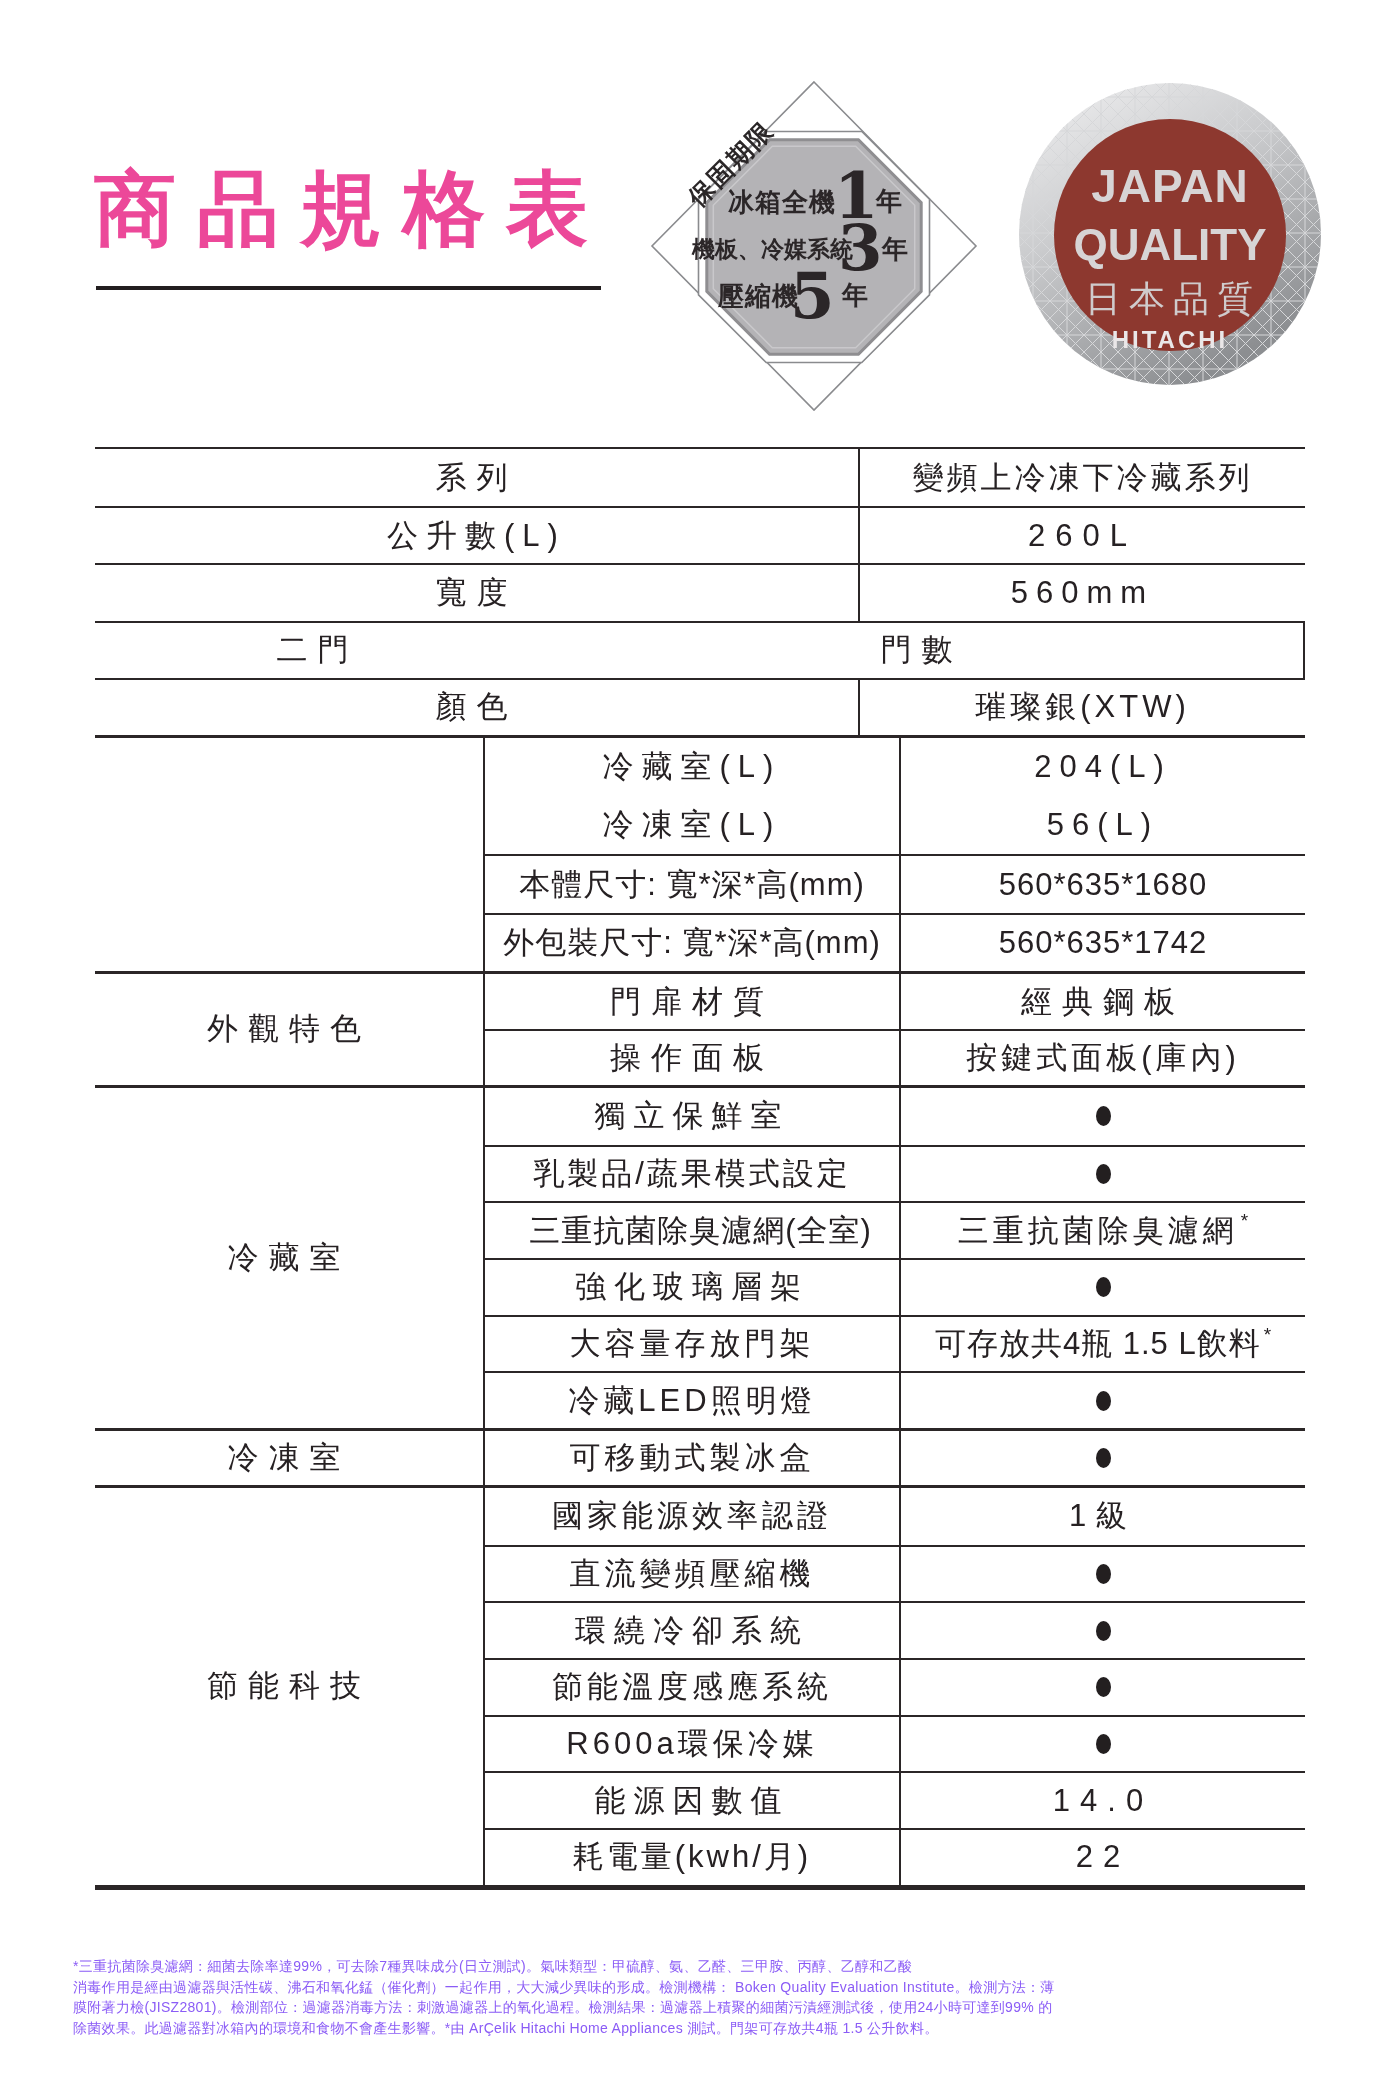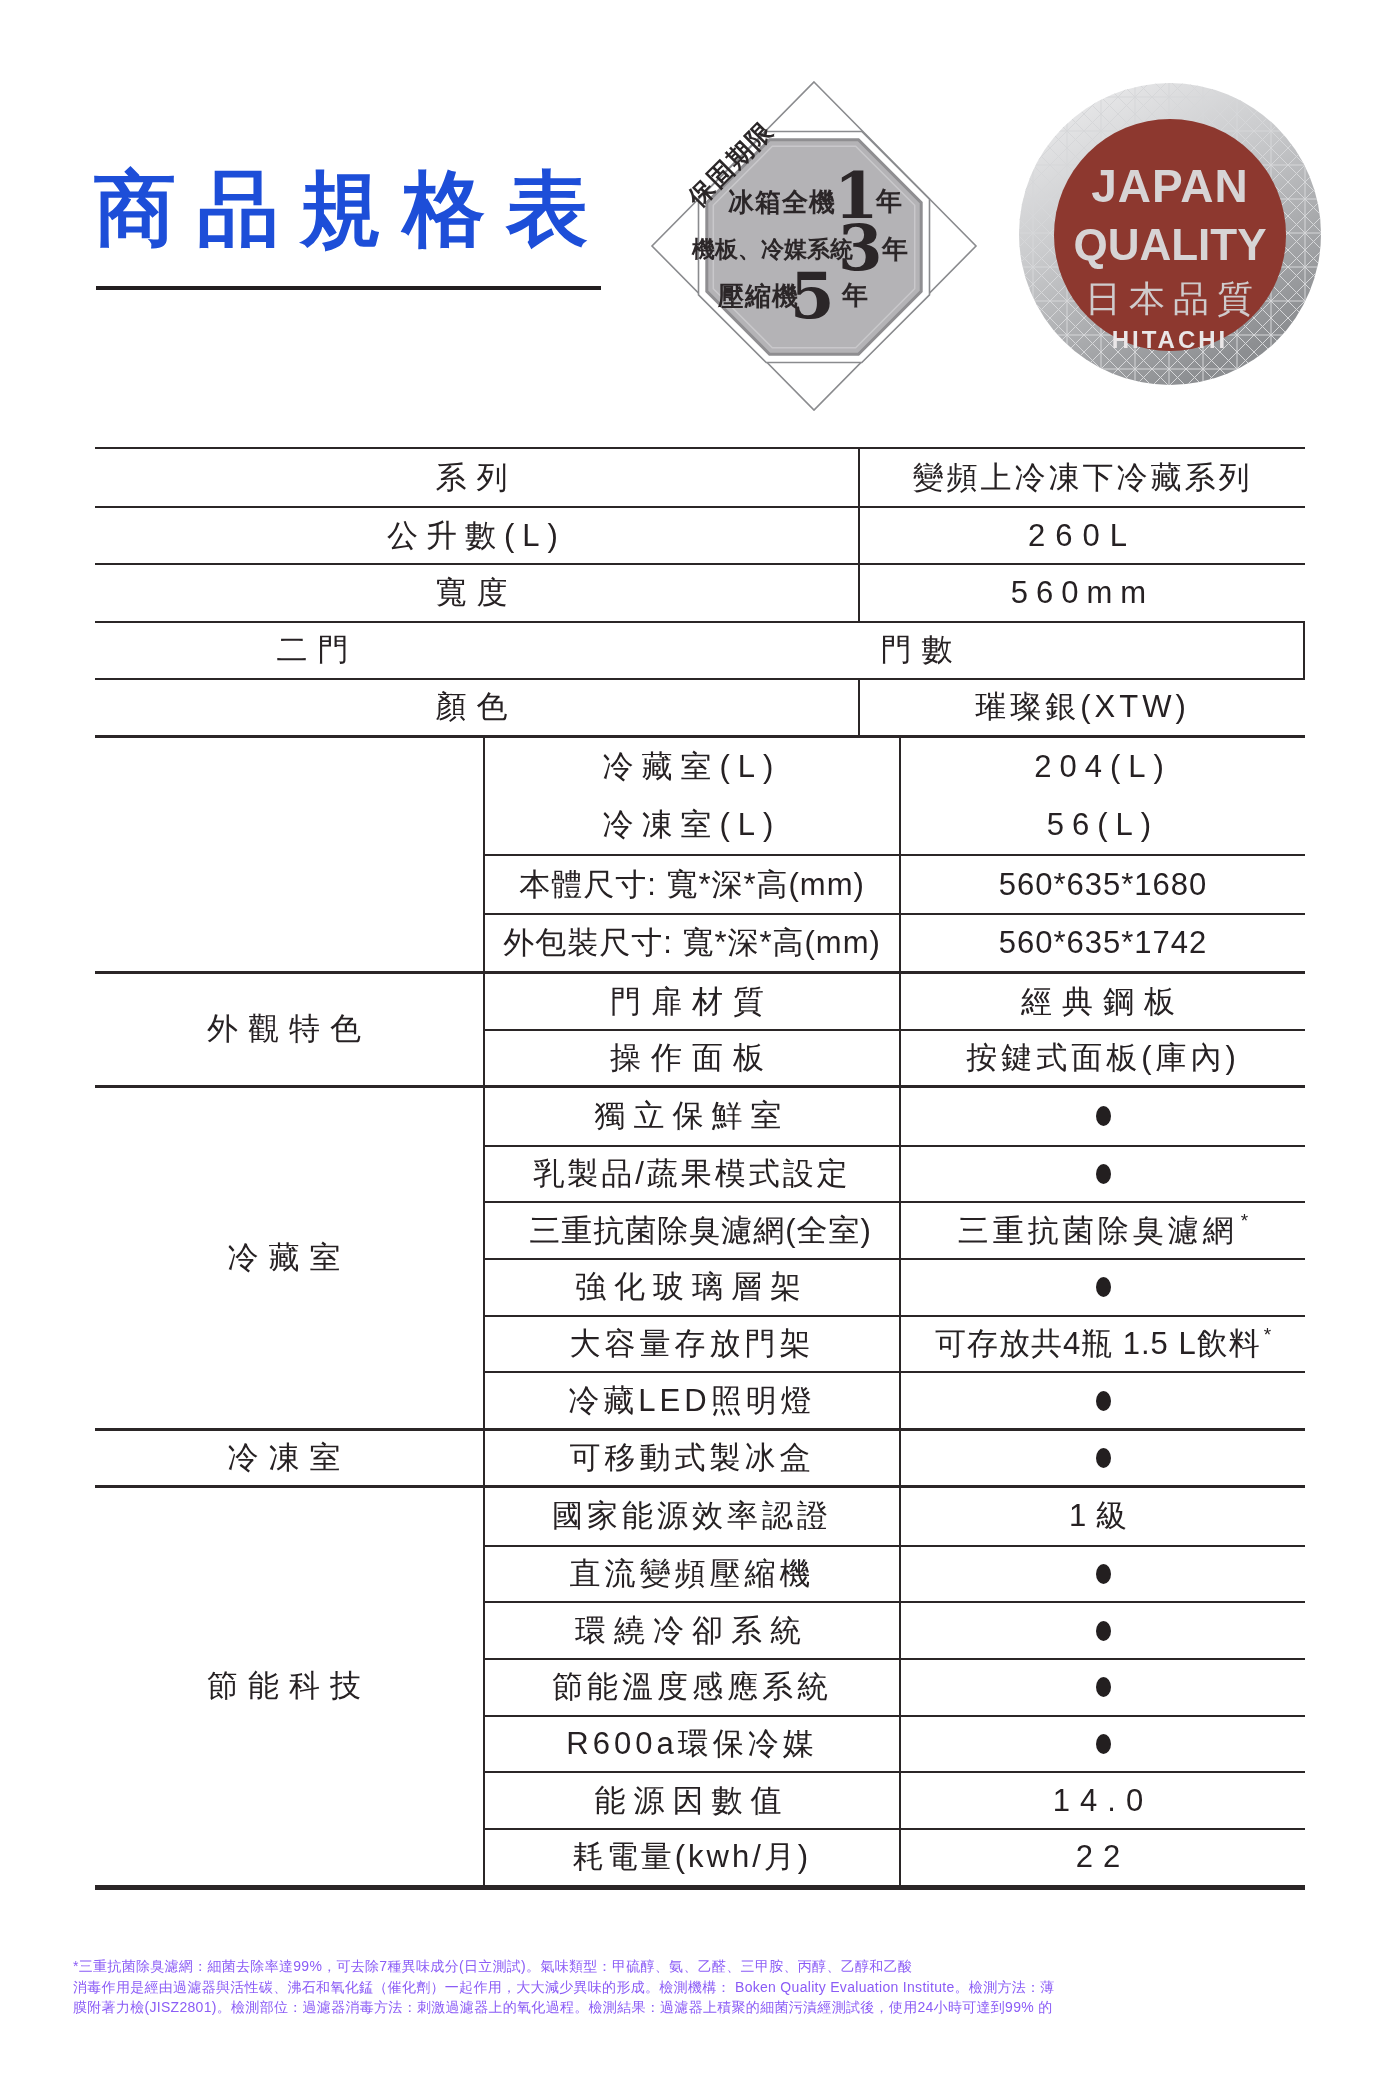--- a/index.html
+++ b/index.html
@@ -7,21 +7,21 @@
   body {
     position:relative; overflow:hidden; background:#ffffff;
     font-family:"Liberation Sans","DejaVu Sans",sans-serif;
     color:#262123;
   }
   .abs { position:absolute; }
 
   
   .title {
     left:94px; top:168px; font-size:82px; font-weight:800;
-    letter-spacing:21px; color:#1d4ed8; white-space:nowrap; line-height:1;
+    letter-spacing:21px; color:#ec4899; white-space:nowrap; line-height:1;
   }
   .title-underline { left:96px; top:286px; width:505px; height:4px; background:#221e1f; }
   .warranty-svg { left:630px; top:68px; }
   .quality-svg  { left:1016px; top:80px; }
 
   
   .spec-table {
     --ln:#2b2627;
     left:95px; top:447px; width:1210px;
     border-top:2px solid var(--ln);
@@ -336,13 +336,14 @@
           </div>
         </div>
       </div>
     </div>
   </div>
 
 <div class="abs footnotes">
   <div class="fline">*三重抗菌除臭濾網：細菌去除率達99%，可去除7種異味成分(日立測試)。氣味類型：甲硫醇、氨、乙醛、三甲胺、丙醇、乙醇和乙酸</div>
   <div class="fline">消毒作用是經由過濾器與活性碳、沸石和氧化錳（催化劑）一起作用，大大減少異味的形成。檢測機構： Boken Quality Evaluation Institute。檢測方法：薄</div>
   <div class="fline">膜附著力檢(JISZ2801)。檢測部位：過濾器消毒方法：刺激過濾器上的氧化過程。檢測結果：過濾器上積聚的細菌污漬經測試後，使用24小時可達到99% 的</div>
+  <div class="fline">除菌效果。此過濾器對冰箱內的環境和食物不會產生影響。*由 ArÇelik Hitachi Home Appliances 測試。門架可存放共4瓶 1.5 公升飲料。</div>
 </div>
 
 </body></html>

